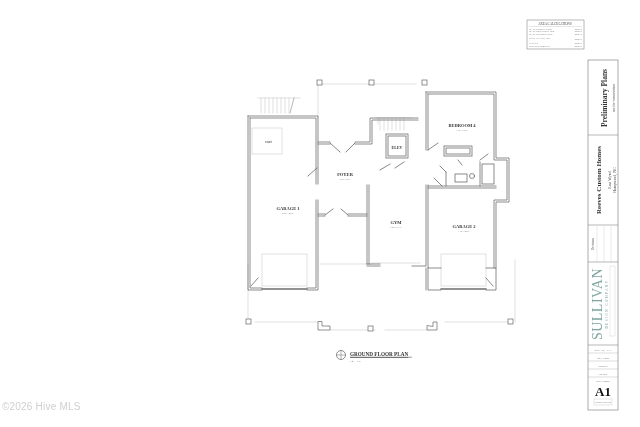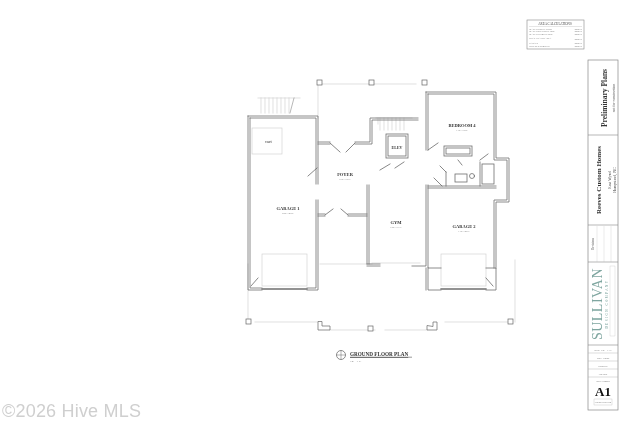--- a/index.html
+++ b/index.html
@@ -1,19 +1,19 @@
 <!DOCTYPE html>
 <html><head>
 <meta charset="utf-8">
 <style>
   html, body { margin:0; padding:0; }
   body { width:640px; height:427px; background:#ffffff; position:relative; overflow:hidden; font-family:"Liberation Serif", serif; }
   .sheet { position:absolute; left:0; top:0; width:640px; height:427px; }
   svg text { font-family:"Liberation Serif", serif; }
-  .watermark { position:absolute; left:2px; top:401px; font-family:"Liberation Sans", sans-serif; font-size:18px; color:#cfcfcf; letter-spacing:0.2px; }
+  .watermark { position:absolute; left:2px; top:401px; font-family:"Liberation Sans", sans-serif; font-size:10px; color:#cfcfcf; letter-spacing:0.2px; }
 </style>
 </head>
 <body>
 
 <div class="sheet">
 <svg width="640" height="427" viewBox="0 0 640 427" xmlns="http://www.w3.org/2000/svg">
 
   <g>
     <rect x="527" y="20" width="57" height="29" fill="#fff" stroke="#888" stroke-width="0.6"></rect>
     <text x="555" y="25" font-size="3.2" text-anchor="middle" fill="#444">AREA CALCULATIONS</text>

